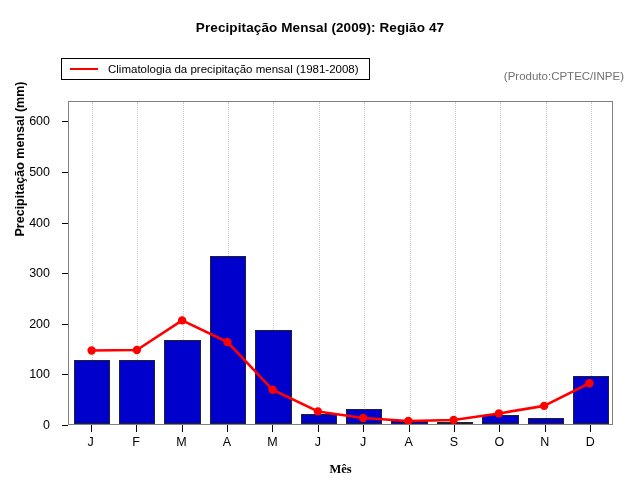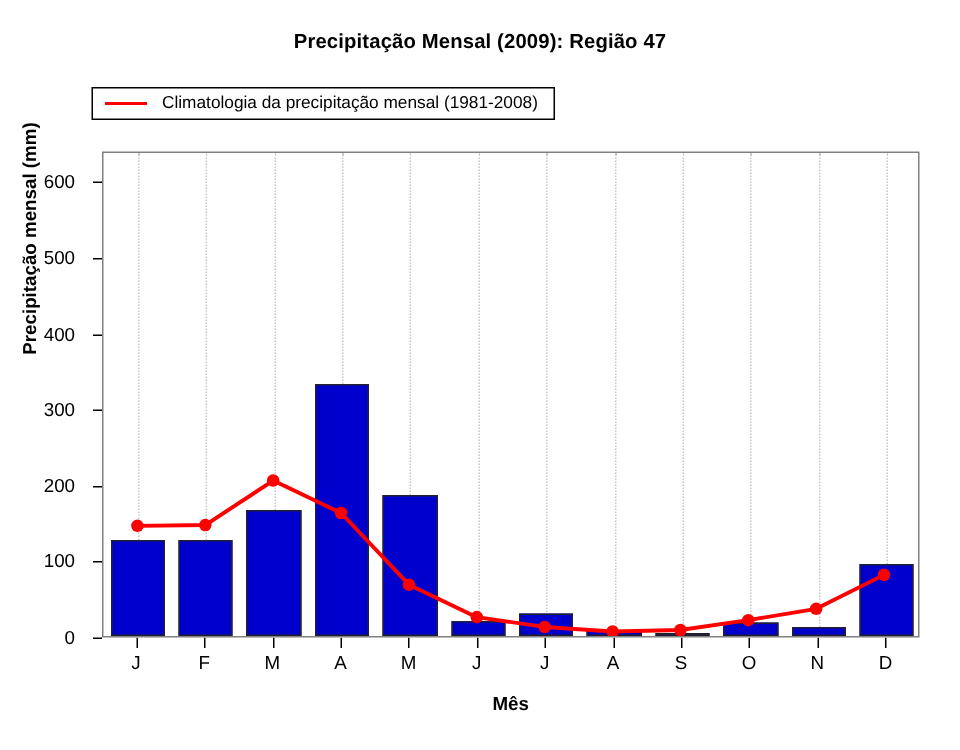--- a/index.html
+++ b/index.html
@@ -78,21 +78,21 @@
   }
   .x-label{
     position:absolute;top:435px;
     width:40px;margin-left:-20px;
     text-align:center;
     font-size:12.5px;color:#000;
   }
   .x-axis-title{
     position:absolute;left:68px;top:462px;width:545px;
     text-align:center;
-    font-size:12.5px;font-weight:bold;color:#000;
+    font-size:12.5px;font-weight:bold;color:#000;font-family:Liberation Serif, serif;
   }
 
   
   .legend{
     position:absolute;left:61px;top:58px;
     background:#ffffff;
     border:1px solid #000;
     padding:4px 10px 4px 8px;
     display:flex;align-items:center;
     z-index:5;
@@ -112,20 +112,21 @@
     z-index:5;
   }
 </style>
 </head>
 <body>
 
 <div id="stage">
 
   <div class="chart-title">Precipitação Mensal (2009): Região 47</div>
 
+  <div class="credit">(Produto:CPTEC/INPE)</div>
 
   <div class="legend">
     <span class="legend-swatch"></span>
     <span class="legend-text">Climatologia da precipitação mensal (1981-2008)</span>
   </div>
 
   <div class="y-axis-title">Precipitação mensal (mm)</div>
 
   <div class="y-ticks-wrap" id="y-axis">
       <div class="y-label" style="top: 324px; padding-right: 12px;">0</div>

